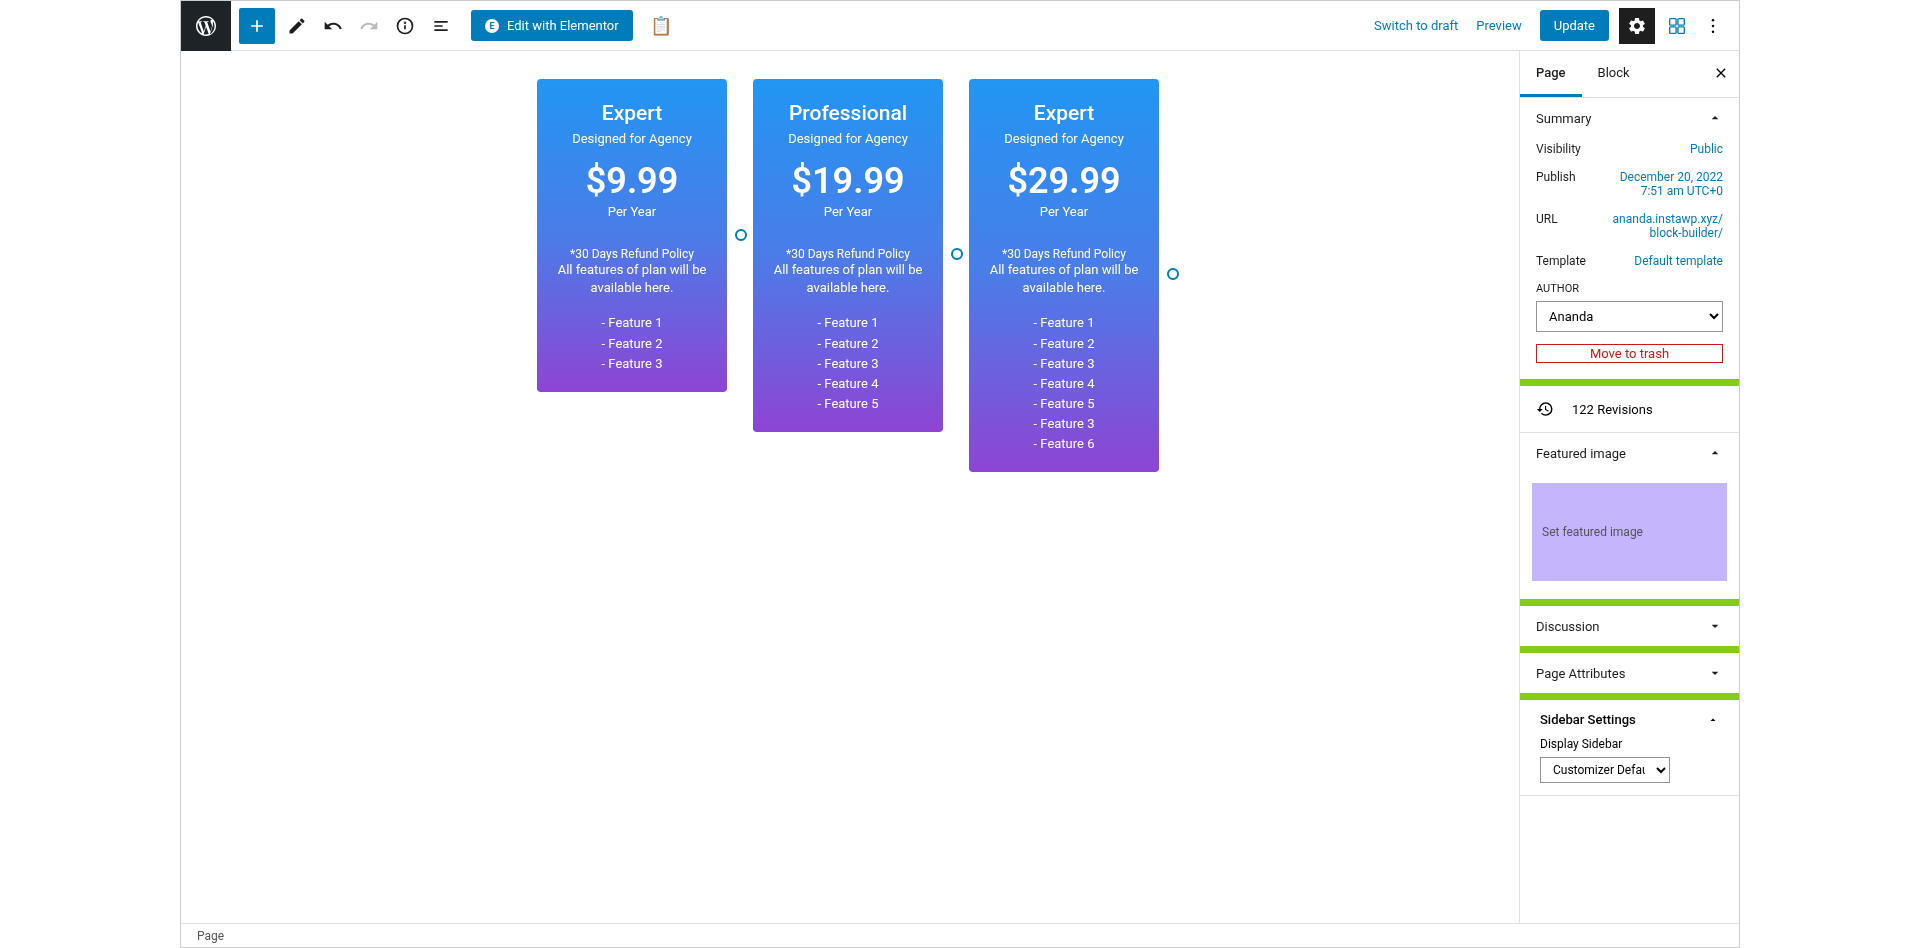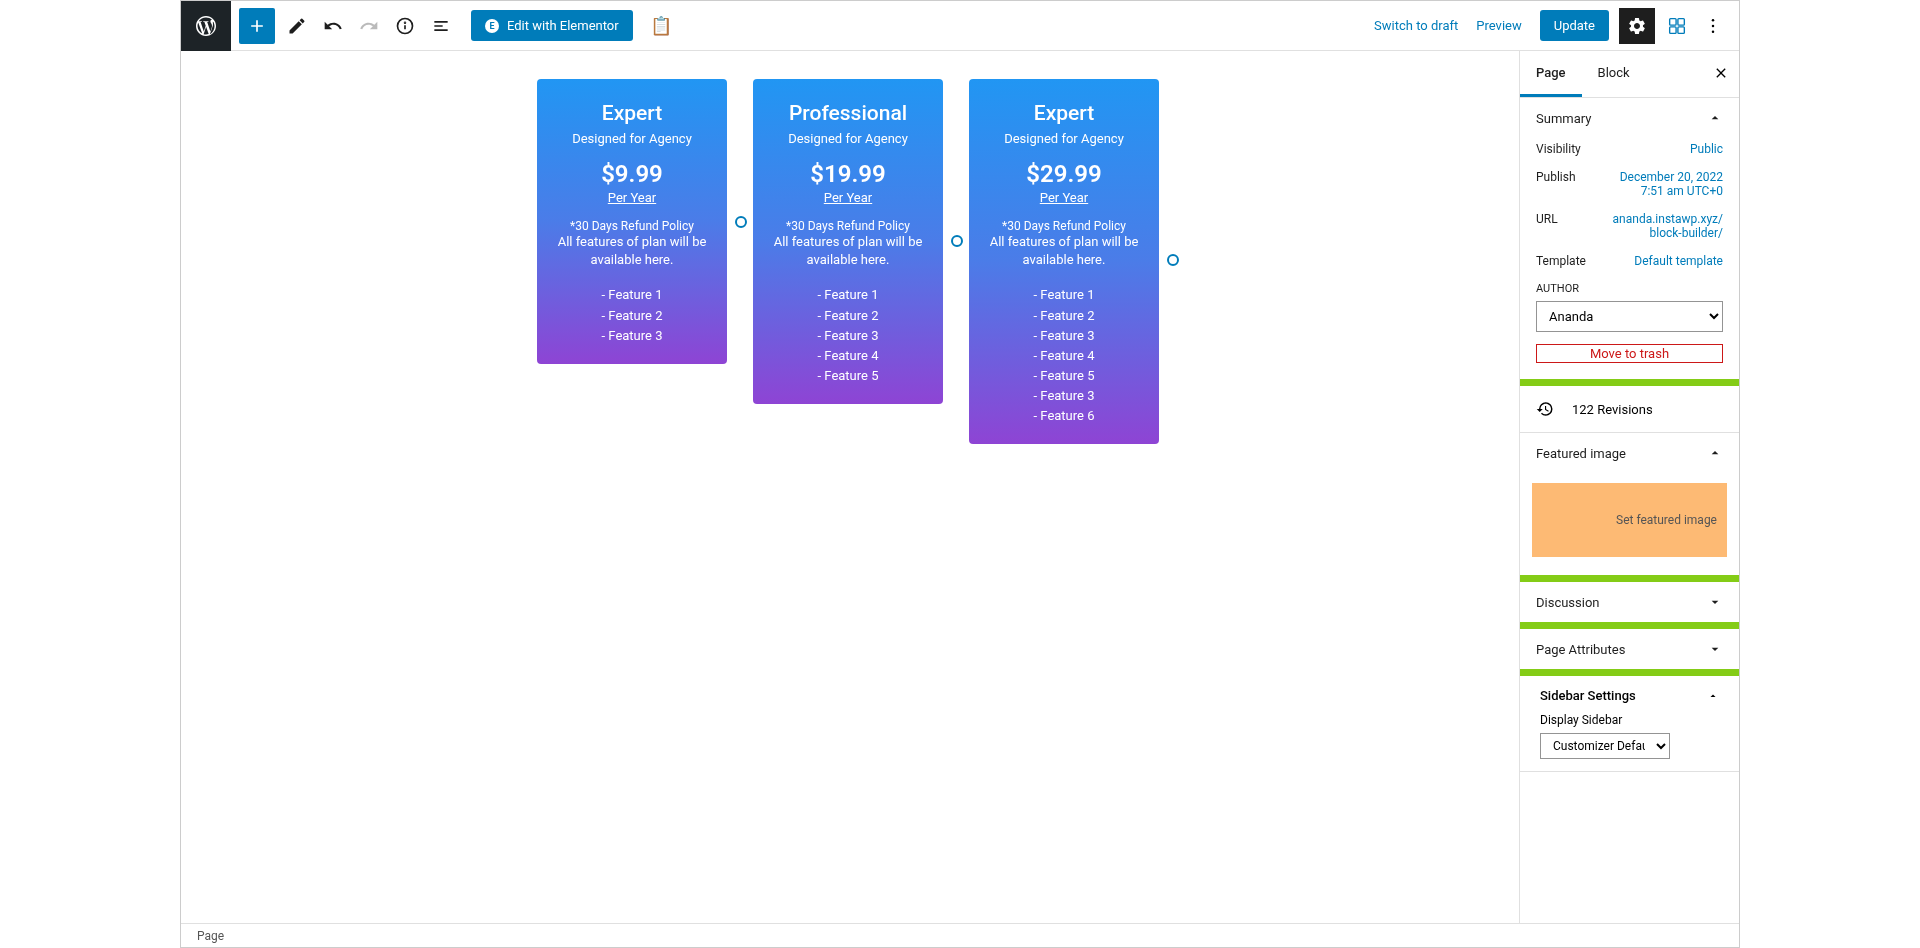--- a/index.html
+++ b/index.html
@@ -24,22 +24,22 @@
 .plugin-btn { width: 36px; height: 36px; display: flex; align-items: center; justify-content: center; cursor: pointer; margin-left: 4px; color: #007cba; }
 .more-btn { width: 36px; height: 36px; display: flex; align-items: center; justify-content: center; cursor: pointer; }
 
 
 .main { flex: 1; display: flex; overflow: hidden; }
 .canvas { flex: 1; overflow: auto; padding: 28px 0; position: relative; }
 .cards-row { display: flex; gap: 26px; justify-content: flex-start; padding-left: 356px; align-items: flex-start; }
 .card { width: 190px; background: linear-gradient(180deg, #2196f3 0%, #4b7ce8 50%, #8e44d4 100%); color: #fff; border-radius: 4px; padding: 22px 14px 18px; text-align: center; position: relative; }
 .card-title { font-size: 21px; font-weight: 500; margin-bottom: 6px; }
 .card-sub { font-size: 13px; margin-bottom: 14px; }
-.card-price { font-size: 24px; font-weight: 600; margin-bottom: 2px; }
-.card-period { font-size: 13px; margin-bottom: 14px; text-decoration: underline; }
+.card-price { font-size: 36px; font-weight: 600; margin-bottom: 2px; }
+.card-period { font-size: 13px; margin-bottom: 28px; }
 .card-refund { font-size: 12px; }
 .card-desc { font-size: 13px; margin-bottom: 16px; line-height: 1.4; }
 .card-feats { font-size: 13px; line-height: 1.55; }
 .card-handle { position: absolute; width: 12px; height: 12px; border: 2px solid #007cba; background: #fff; border-radius: 50%; right: -20px; }
 .c1 .card-handle { top: 48%; }
 .c2 .card-handle { top: 48%; }
 .c3 .card-handle { top: 48%; }
 
 
 .sidebar { width: 220px; border-left: 1px solid #e0e0e0; background: #fff; display: flex; flex-direction: column; overflow-y: auto; }
@@ -50,21 +50,21 @@
 .sb-panel { border-bottom: 7px solid #84cc16; }
 .sb-panel-head { display: flex; justify-content: space-between; align-items: center; padding: 12px 16px; cursor: pointer; font-size: 13px; color: #1e1e1e; }
 .sb-panel-body { padding: 4px 16px 16px; }
 .sb-row { display: flex; justify-content: space-between; align-items: flex-start; margin-bottom: 14px; font-size: 12px; }
 .sb-row .label { color: #1e1e1e; }
 .sb-row .value { color: #007cba; text-align: right; max-width: 115px; word-break: break-word; cursor: pointer; }
 .sb-author-label { font-size: 11px; text-transform: uppercase; color: #1e1e1e; margin-bottom: 6px; margin-top: 4px; }
 .sb-select { width: 100%; padding: 6px 8px; border: 1px solid #949494; font-size: 13px; background: #fff; cursor: pointer; }
 .trash-btn { width: 100%; padding: 1px; border: 1px solid #cc1818; color: #cc1818; background: #fff; font-size: 13px; cursor: pointer; margin-top: 12px; }
 .revisions-row { display: flex; align-items: center; gap: 18px; padding: 14px 16px; font-size: 13px; cursor: pointer; border-bottom: 1px solid #e0e0e0; }
-.featured-box { background: #fdba74; padding: 30px 10px; text-align: right; font-size: 12px; color: #555; cursor: pointer; margin: 10px 12px 18px; }
+.featured-box { background: #c4b5fd; padding: 42px 10px; text-align: left; font-size: 12px; color: #555; cursor: pointer; margin: 10px 12px 18px; }
 .sidebar-section { padding: 12px 20px; font-size: 13px; border-bottom: 1px solid #e0e0e0; }
 .sidebar-section .sec-head { display:flex; justify-content: space-between; align-items: center; font-weight: 500; }
 .display-sb-label { font-size: 12px; margin: 10px 0 6px; }
 .display-sb-select { border: 1px solid #949494; padding: 4px 8px; font-size: 12px; width: 130px; cursor: pointer; background:#fff; }
 
 
 .footer { height: 24px; border-top: 1px solid #e0e0e0; display: flex; align-items: center; padding: 0 16px; font-size: 12px; color: #555; background:#fff; }
 
 svg { display: block; }
 </style>

